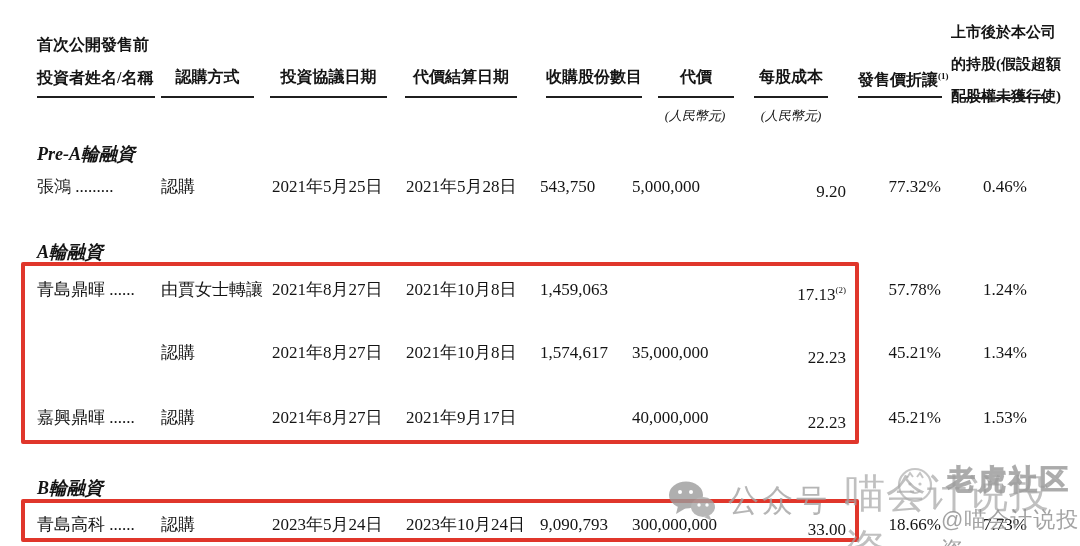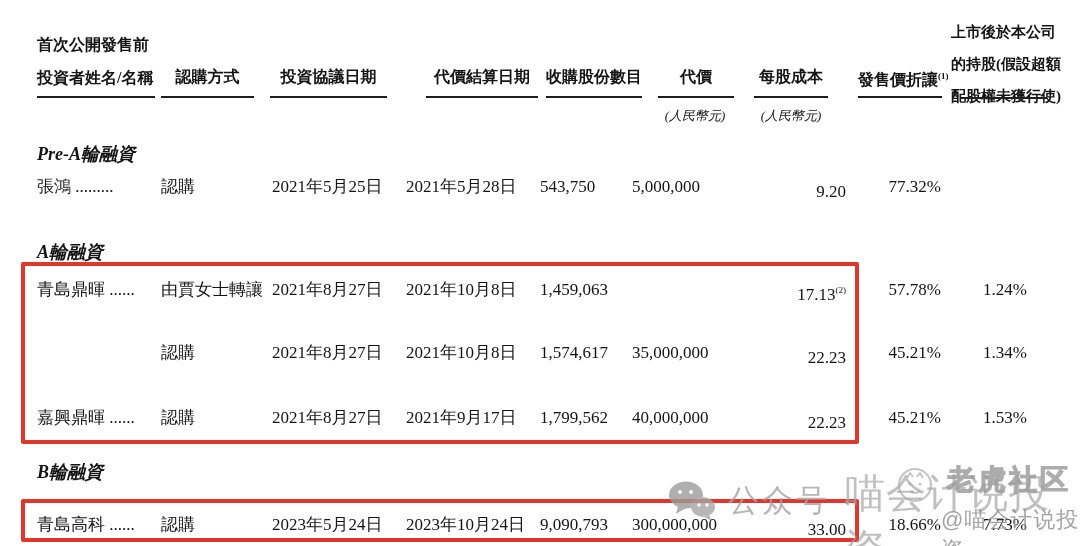--- a/index.html
+++ b/index.html
@@ -63,50 +63,51 @@
 <body>
 
 <div class="page">
 
   <div class="hdr-name">
     <div>首次公開發售前</div>
     <div>投資者姓名/名稱</div>
   </div>
   <div class="hdr" style="left:161px;width:93px;text-align:center;">認購方式</div>
   <div class="hdr" style="left:270px;width:117px;">投資協議日期</div>
-  <div class="hdr" style="left:426px;width:112px;">代價結算日期</div>
+  <div class="hdr" style="left:405px;width:112px;">代價結算日期</div>
   <div class="hdr" style="left:546px;width:96px;">收購股份數目</div>
   <div class="hdr" style="left:658px;width:76px;">代價</div>
   <div class="hdr" style="left:754px;width:74px;">每股成本</div>
   <div class="hdr" style="left:858px;width:84px;"><span>發售價折讓</span><sup>(1)</sup></div>
   <div class="hdr-hold">
     <div>上市後於本公司</div>
     <div>的持股(假設超額</div>
     <div>配股權未獲行使)</div>
   </div>
   <div class="hold-underline"></div>
   <div class="unit" style="left:650px;width:90px;">(人民幣元)</div>
   <div class="unit" style="left:750px;width:82px;">(人民幣元)</div>
 
   <div class="section" style="top:142px;">Pre-A輪融資</div>
   <div class="section" style="top:240px;">A輪融資</div>
-  <div class="section" style="top:460px;">B輪融資</div>
+  <div class="section" style="top:476px;">B輪融資</div>
 
   <div class="hl hl-a"></div>
   <div class="hl hl-b"></div>
 
   <div class="row" style="top:174px;">
     <span class="cell c1">張鴻 .........</span>
     <span class="cell c2">認購</span>
     <span class="cell c3">2021年5月25日</span>
     <span class="cell c4">2021年5月28日</span>
     <span class="cell c5">543,750</span>
     <span class="cell c6">5,000,000</span>
     <span class="cell c7"><span>9.20</span><sup></sup></span>
     <span class="cell c8">77.32%</span>
+    <span class="cell c9">0.46%</span>
   </div>
 
   <div class="row" style="top:277px;">
     <span class="cell c1">青島鼎暉 ......</span>
     <span class="cell c2">由賈女士轉讓</span>
     <span class="cell c3">2021年8月27日</span>
     <span class="cell c4">2021年10月8日</span>
     <span class="cell c5">1,459,063</span>
     <span class="cell c7"><span>17.13</span><sup>(2)</sup></span>
     <span class="cell c8">57.78%</span>
@@ -123,21 +124,20 @@
     <span class="cell c7"><span>22.23</span><sup></sup></span>
     <span class="cell c8">45.21%</span>
     <span class="cell c9">1.34%</span>
   </div>
 
   <div class="row" style="top:405px;">
     <span class="cell c1">嘉興鼎暉 ......</span>
     <span class="cell c2">認購</span>
     <span class="cell c3">2021年8月27日</span>
     <span class="cell c4">2021年9月17日</span>
-    <span class="cell c5">1,799,562</span>
     <span class="cell c6">40,000,000</span>
     <span class="cell c7"><span>22.23</span><sup></sup></span>
     <span class="cell c8">45.21%</span>
     <span class="cell c9">1.53%</span>
   </div>
 
   <div class="row" style="top:512px;">
     <span class="cell c1">青島高科 ......</span>
     <span class="cell c2">認購</span>
     <span class="cell c3">2023年5月24日</span>

